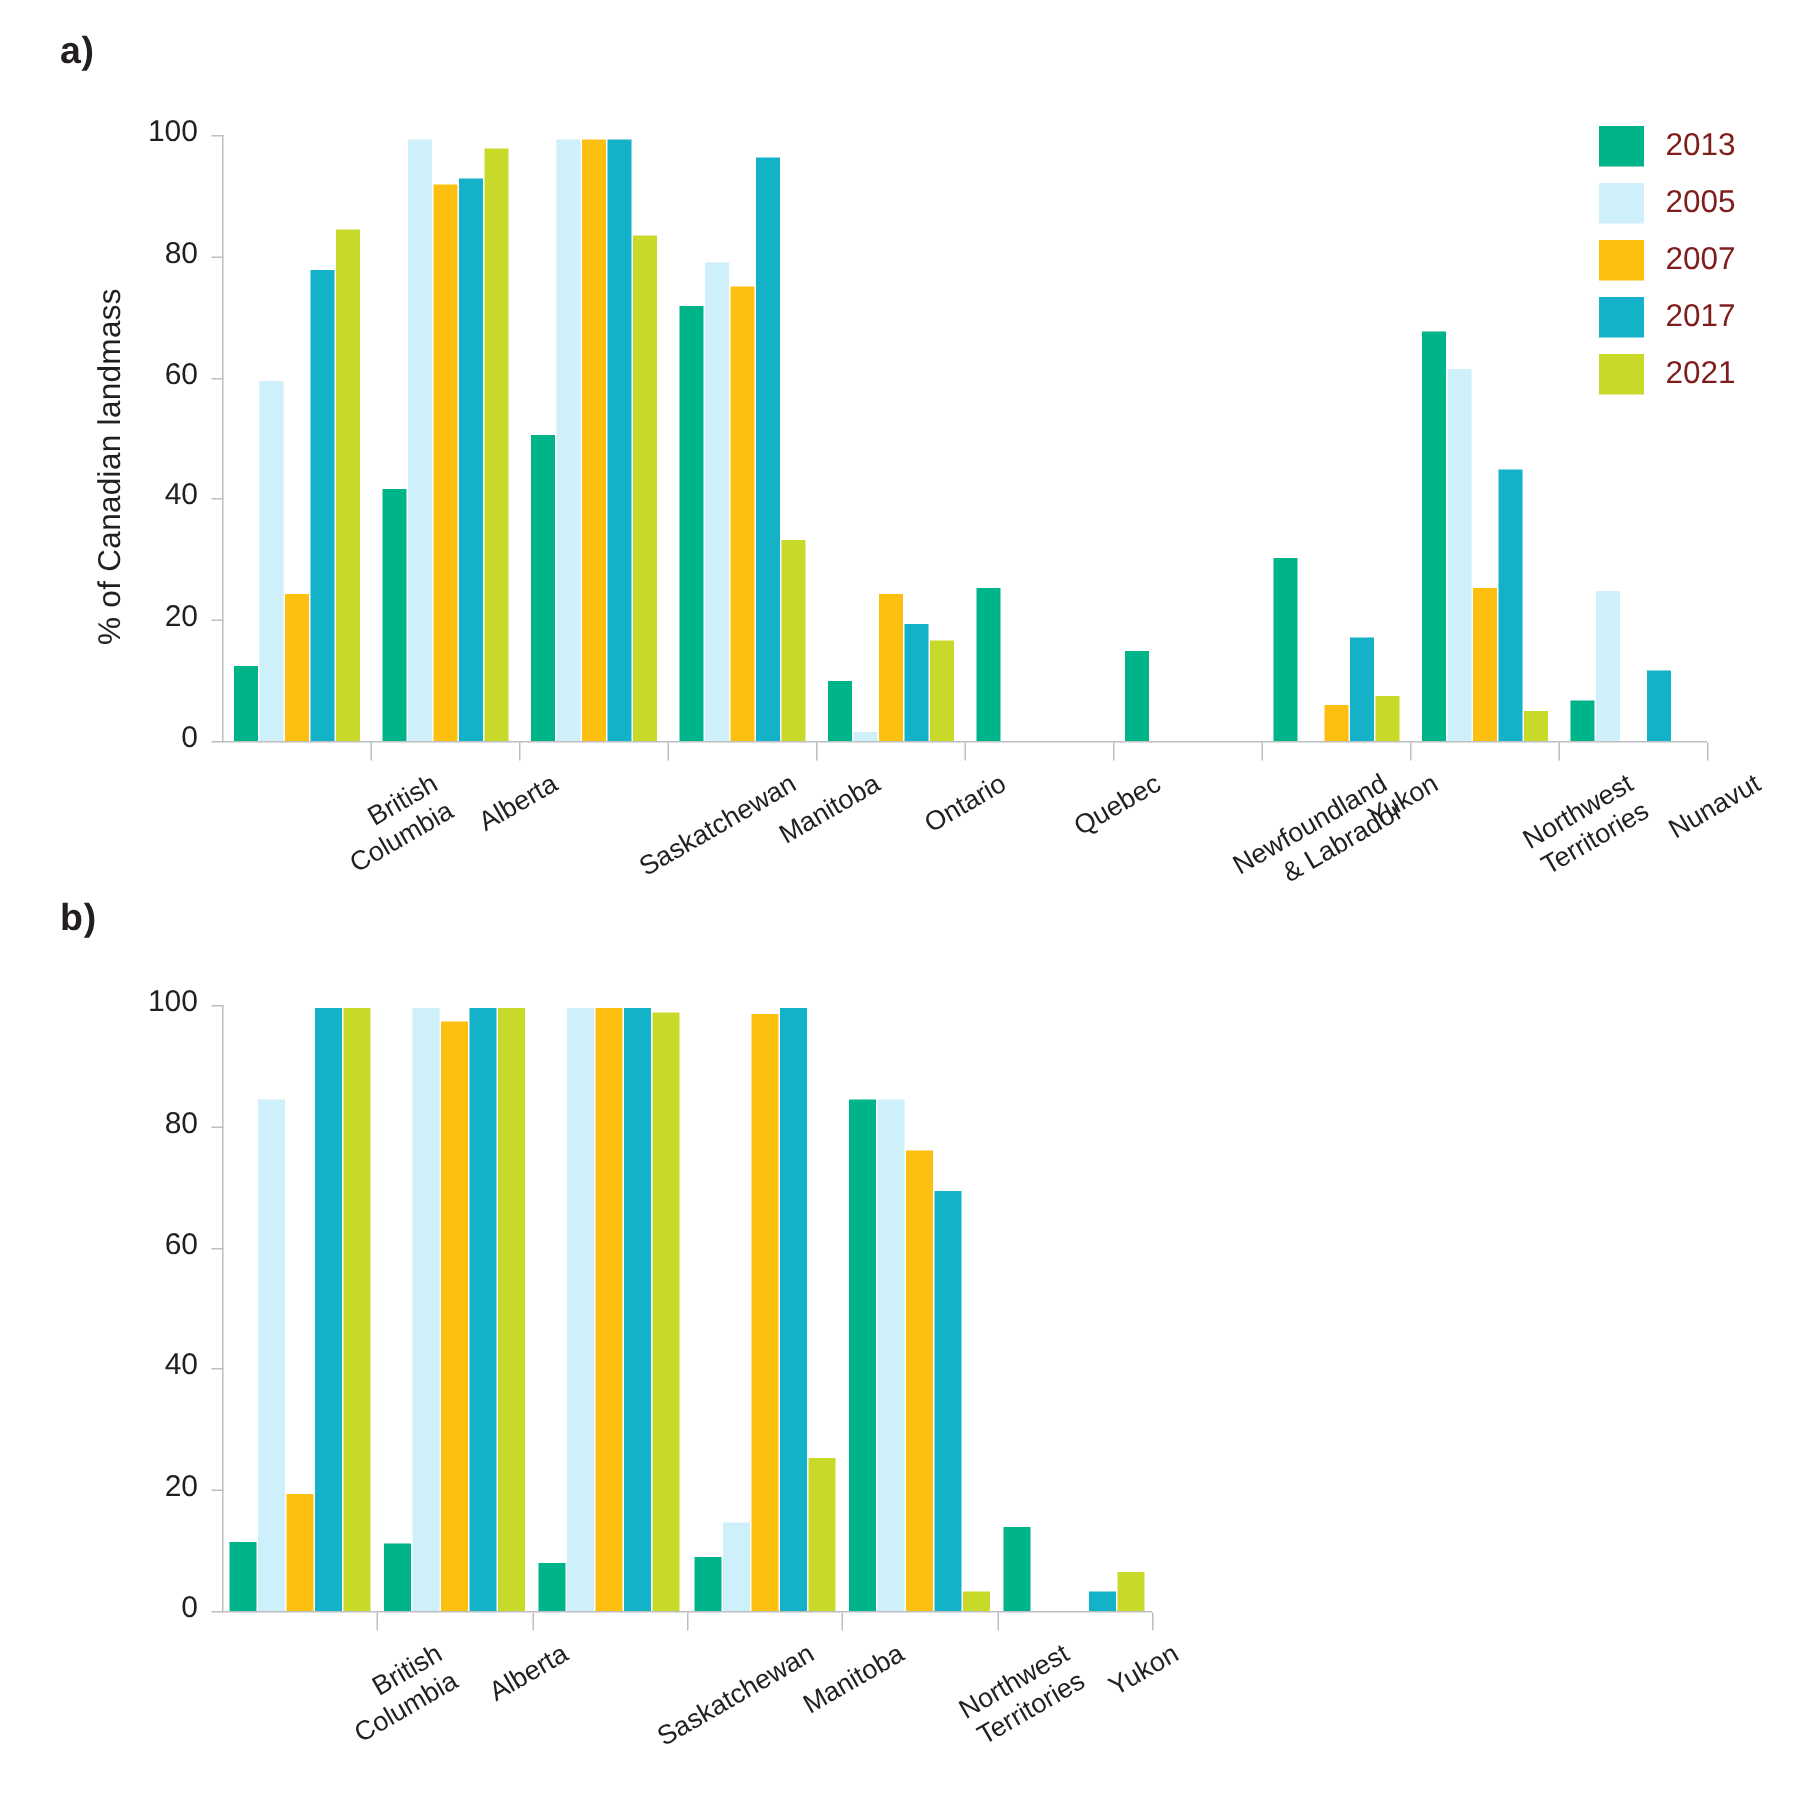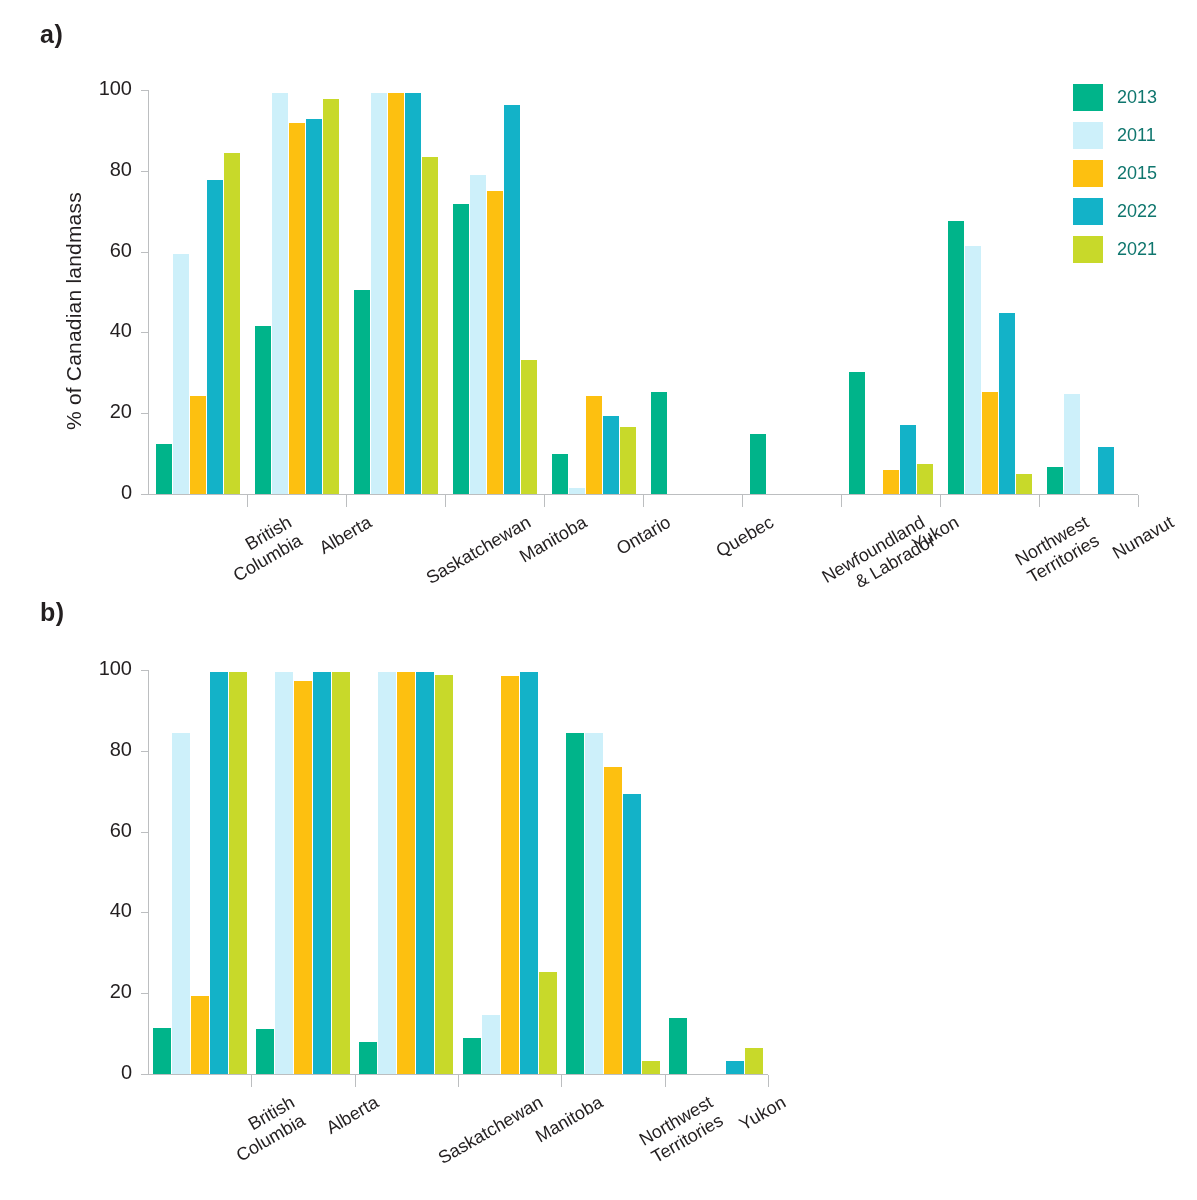--- a/index.html
+++ b/index.html
@@ -106,22 +106,22 @@
     display: flex;
     align-items: center;
     height: 38px;
   }
   .legend-swatch {
     width: 30px;
     height: 27px;
     margin-right: 14px;
   }
   .legend-text {
-    font-size: 18px;
-    color: #0f766e;
+    font-size: 21px;
+    color: #7f1d1d;
   }
 </style>
 </head>
 <body>
 
 <div class="panel" id="panel-a">
   <div class="panel-label" id="label-a">a)</div>
   <div class="ylabel" id="ylabel-a" style="left:62px; top:430px;">% of Canadian landmass</div>
 
   <div class="plot" id="plot-a" style="left:148px; top:90px; width:990px; height:404px;">
@@ -212,29 +212,29 @@
       <div class="group-sep" style="left: 990px; top: 405px; height: 12px;"></div>
     </div>
 
   <div class="legend">
       <div class="legend-row">
         <div class="legend-swatch" style="background: rgb(0, 180, 138);"></div>
         <div class="legend-text">2013</div>
       </div>
       <div class="legend-row">
         <div class="legend-swatch" style="background: rgb(205, 240, 250);"></div>
-        <div class="legend-text">2011</div>
+        <div class="legend-text">2005</div>
       </div>
       <div class="legend-row">
         <div class="legend-swatch" style="background: rgb(253, 192, 16);"></div>
-        <div class="legend-text">2015</div>
+        <div class="legend-text">2007</div>
       </div>
       <div class="legend-row">
         <div class="legend-swatch" style="background: rgb(19, 178, 200);"></div>
-        <div class="legend-text">2022</div>
+        <div class="legend-text">2017</div>
       </div>
       <div class="legend-row">
         <div class="legend-swatch" style="background: rgb(200, 217, 42);"></div>
         <div class="legend-text">2021</div>
       </div>
     </div>
 <div class="cat-label" style="left: 209.38px; top: 512px;">British
 Columbia</div>
     <div class="cat-label" style="left: 308.38px; top: 512px;">Alberta</div>
     <div class="cat-label" style="left: 407.38px; top: 512px;">Saskatchewan</div>

